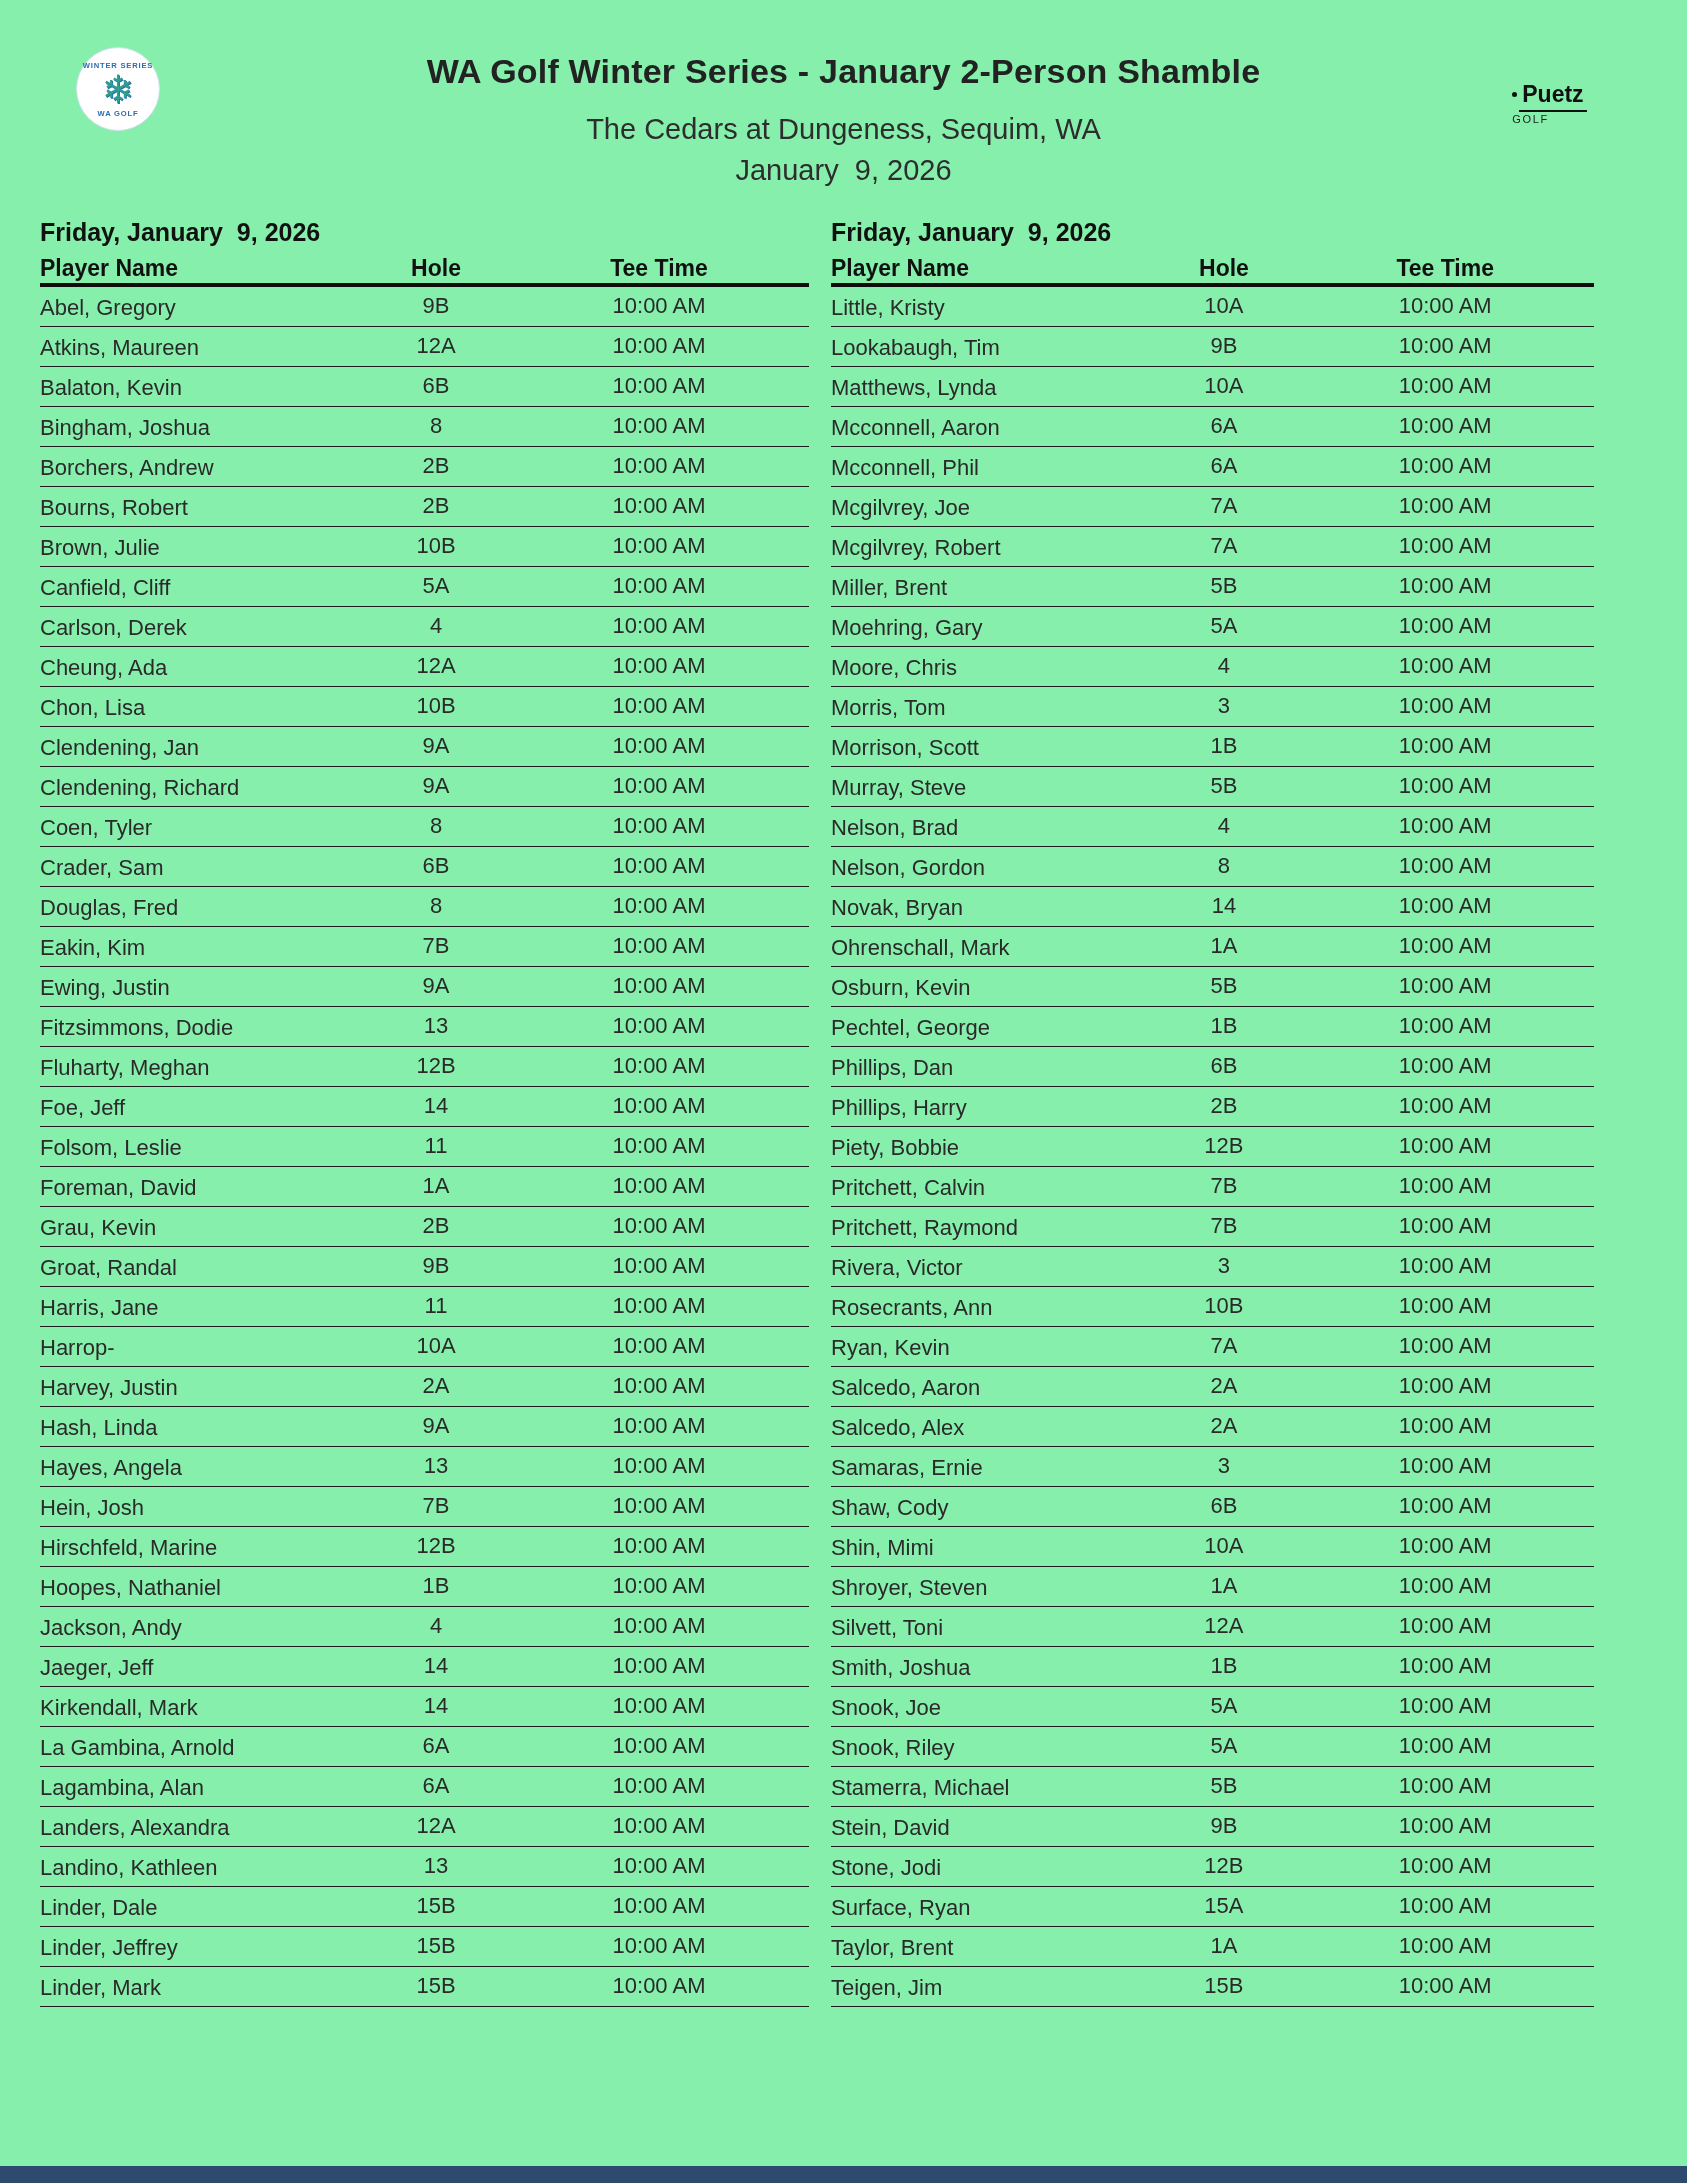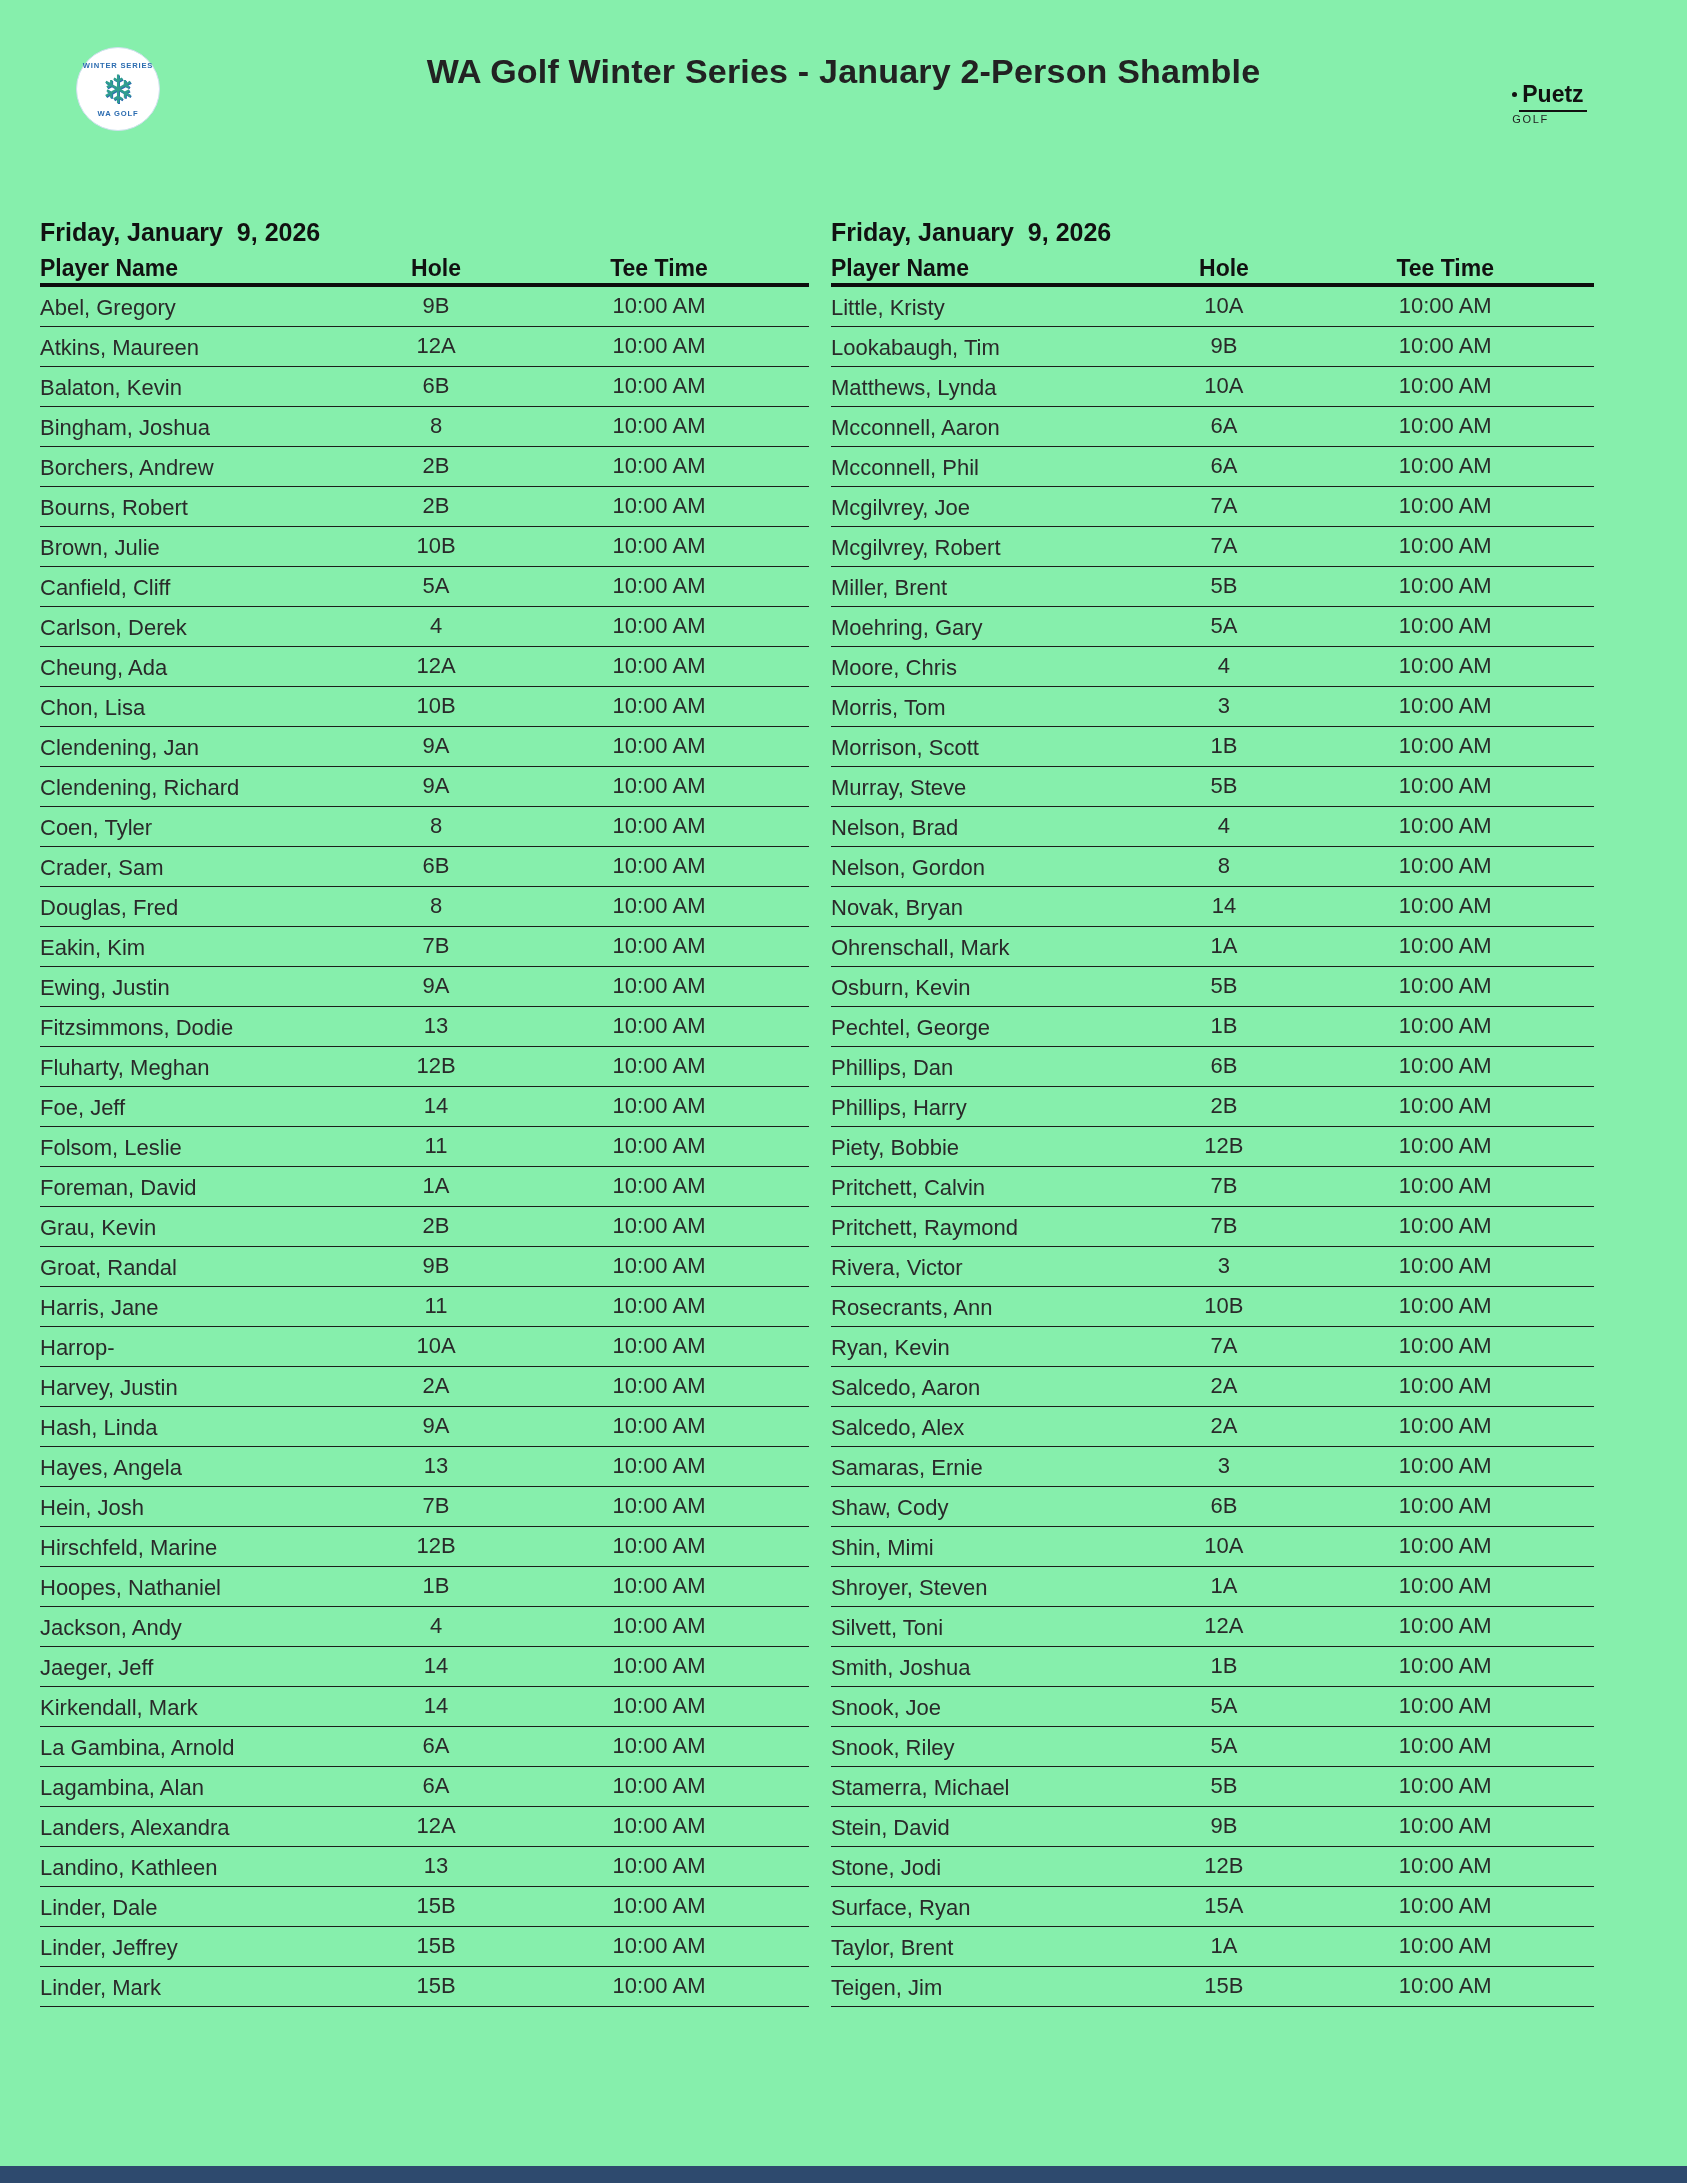--- a/index.html
+++ b/index.html
@@ -61,20 +61,22 @@
 
 <div class="page">
 
   <div class="event-logo">
     <span class="arc-top">WINTER SERIES</span>
     <span class="snowflake">❄</span>
     <span class="arc-bottom">WA GOLF</span>
   </div>
 
   <div class="doc-title">WA Golf Winter Series - January 2-Person Shamble</div>
+  <div class="doc-subtitle">The Cedars at Dungeness, Sequim, WA</div>
+  <div class="doc-date">January  9, 2026</div>
 
   <div class="puetz-logo">
     <div>
       <span class="puetz-dot"></span><span class="puetz-line1">Puetz</span>
     </div>
     <div class="puetz-line2">GOLF</div>
   </div>
 
   <div class="tee-column left">
     <div class="section-title">Friday, January  9, 2026</div>

